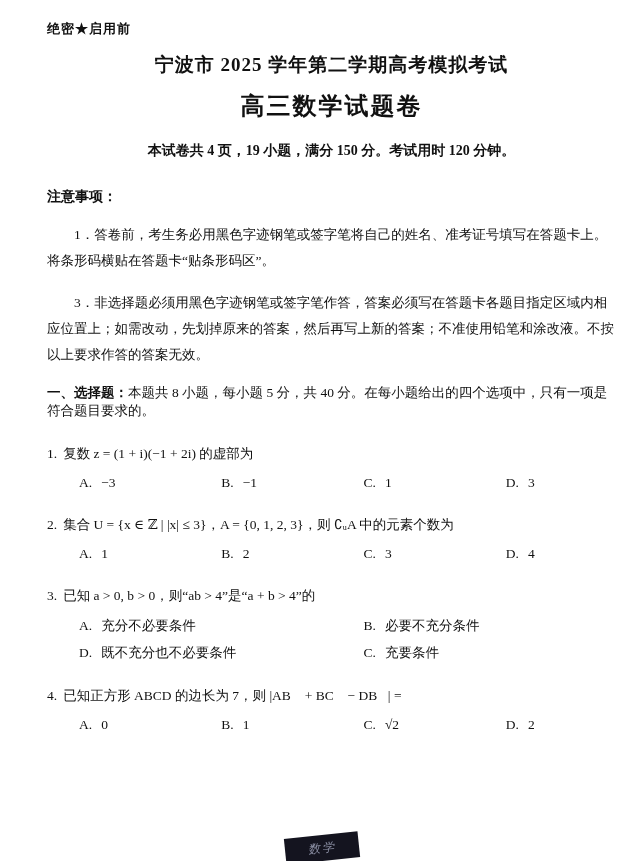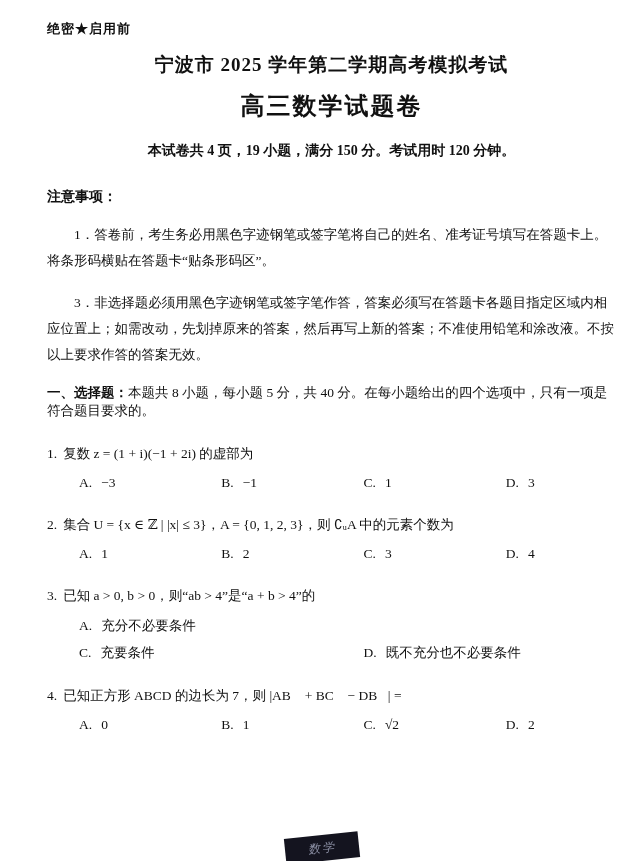--- a/index.html
+++ b/index.html
@@ -135,27 +135,30 @@
   </div>
 
   <div class="question">
     <p class="q-stem">
       <span class="q-num">3.</span><span>已知 a &gt; 0, b &gt; 0，则“ab &gt; 4”是“a + b &gt; 4”的</span>
     </p>
     <div class="opt-row two-col">
       <div class="opt">
         <span class="opt-label">A.</span><span>充分不必要条件</span>
       </div>
+      <div class="opt">
+        <span class="opt-label">B.</span><span>必要不充分条件</span>
+      </div>
     </div>
     <div class="opt-row two-col">
       <div class="opt">
-        <span class="opt-label">C.</span><span>充要条件</span>
+        <span class="opt-label">D.</span><span>既不充分也不必要条件</span>
       </div>
       <div class="opt">
-        <span class="opt-label">D.</span><span>既不充分也不必要条件</span>
+        <span class="opt-label">C.</span><span>充要条件</span>
       </div>
     </div>
   </div>
 
   <div class="question">
     <p class="q-stem">
       <span class="q-num">4.</span><span>已知正方形 ABCD 的边长为 7，则 |AB⃗ + BC⃗ − DB⃗| =</span>
     </p>
     <div class="opt-row">
       <div class="opt">

